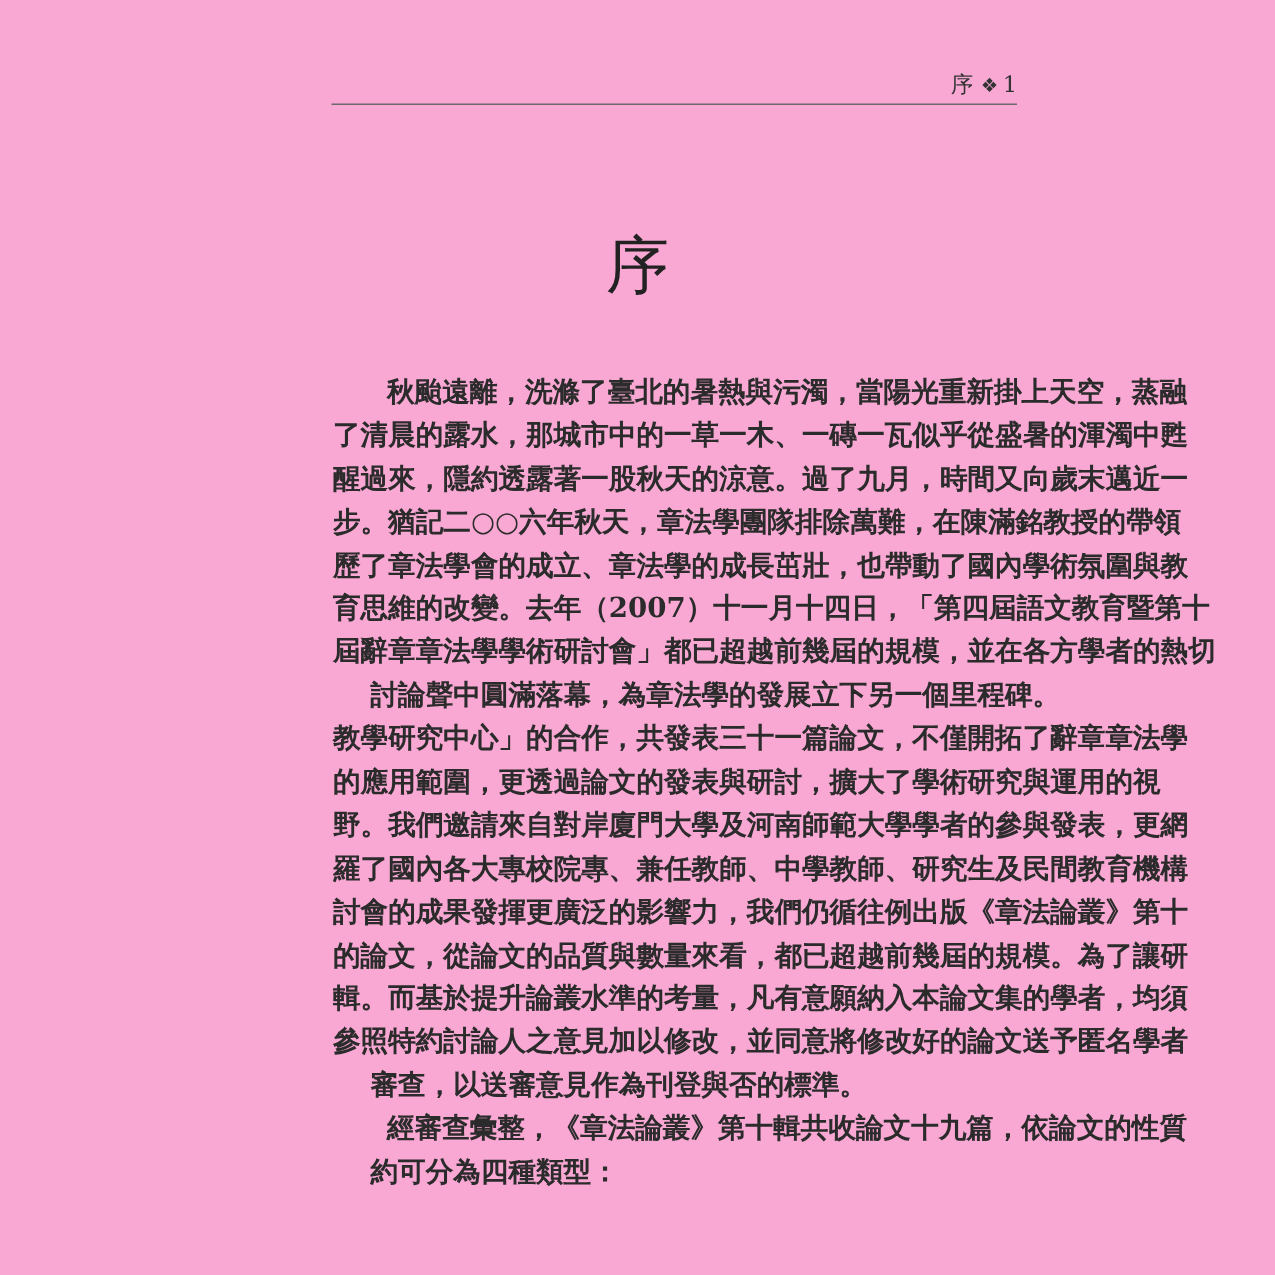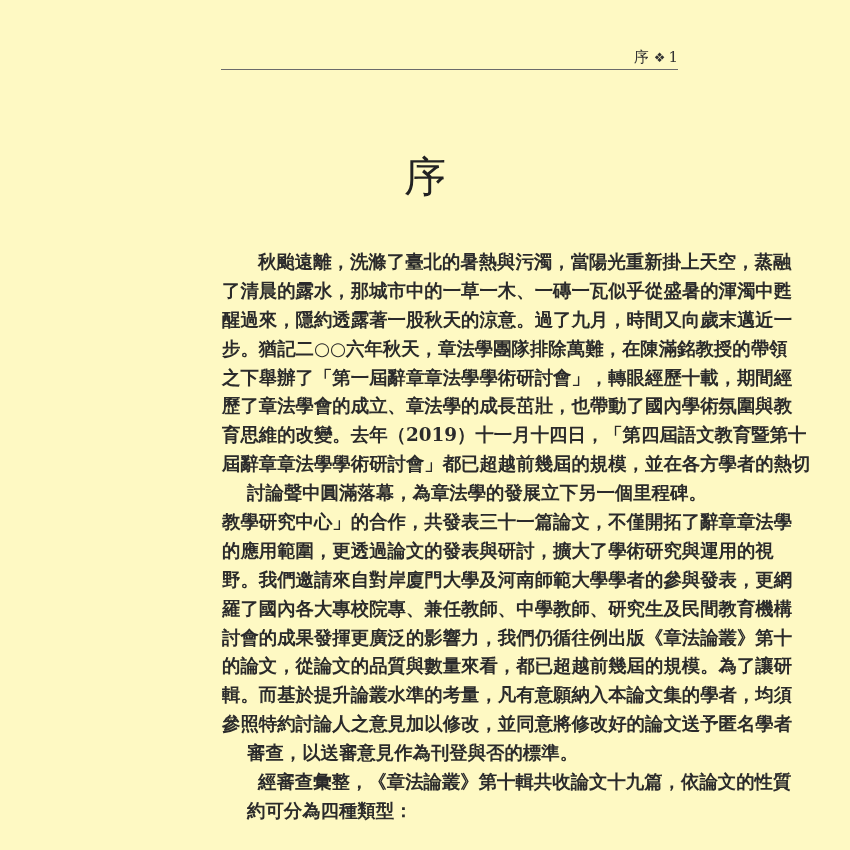--- a/index.html
+++ b/index.html
@@ -12,21 +12,21 @@
     height: 850px;
     position: relative;
     overflow: hidden;
     font-family: "DejaVu Serif", "Liberation Serif", serif;
     color: #2a2a2a;
   }
   .page {
     position: absolute;
     left: 0; top: 0;
     width: 850px; height: 850px;
-    background: #fef9c3;
+    background: #f9a8d4;
   }
   .running-header {
     position: absolute;
     left: 221px;
     top: 48px;
     width: 457px;
     height: 21px;
     border-bottom: 1.5px solid #6b6b6b;
   }
   .running-header .header-right {
@@ -92,23 +92,22 @@
 
   <div class="chapter-title">序</div>
 
   <div class="body-text">
 
     <div>
       <div class="line indent">秋颱遠離，洗滌了臺北的暑熱與污濁，當陽光重新掛上天空，蒸融</div>
       <div class="line">了清晨的露水，那城市中的一草一木、一磚一瓦似乎從盛暑的渾濁中甦</div>
       <div class="line">醒過來，隱約透露著一股秋天的涼意。過了九月，時間又向歲末邁近一</div>
       <div class="line">步。猶記二○○六年秋天，章法學團隊排除萬難，在陳滿銘教授的帶領</div>
-      <div class="line">之下舉辦了「第一屆辭章章法學學術研討會」，轉眼經歷十載，期間經</div>
       <div class="line">歷了章法學會的成立、章法學的成長茁壯，也帶動了國內學術氛圍與教</div>
-      <div class="line">育思維的改變。去年（2019）十一月十四日，「第四屆語文教育暨第十</div>
+      <div class="line">育思維的改變。去年（2007）十一月十四日，「第四屆語文教育暨第十</div>
       <div class="line">屆辭章章法學學術研討會」都已超越前幾屆的規模，並在各方學者的熱切</div>
       <div class="line last">討論聲中圓滿落幕，為章法學的發展立下另一個里程碑。</div>
     </div>
 
     <div>
       <div class="line">教學研究中心」的合作，共發表三十一篇論文，不僅開拓了辭章章法學</div>
       <div class="line">的應用範圍，更透過論文的發表與研討，擴大了學術研究與運用的視</div>
       <div class="line">野。我們邀請來自對岸廈門大學及河南師範大學學者的參與發表，更網</div>
       <div class="line">羅了國內各大專校院專、兼任教師、中學教師、研究生及民間教育機構</div>
       <div class="line">討會的成果發揮更廣泛的影響力，我們仍循往例出版《章法論叢》第十</div>

